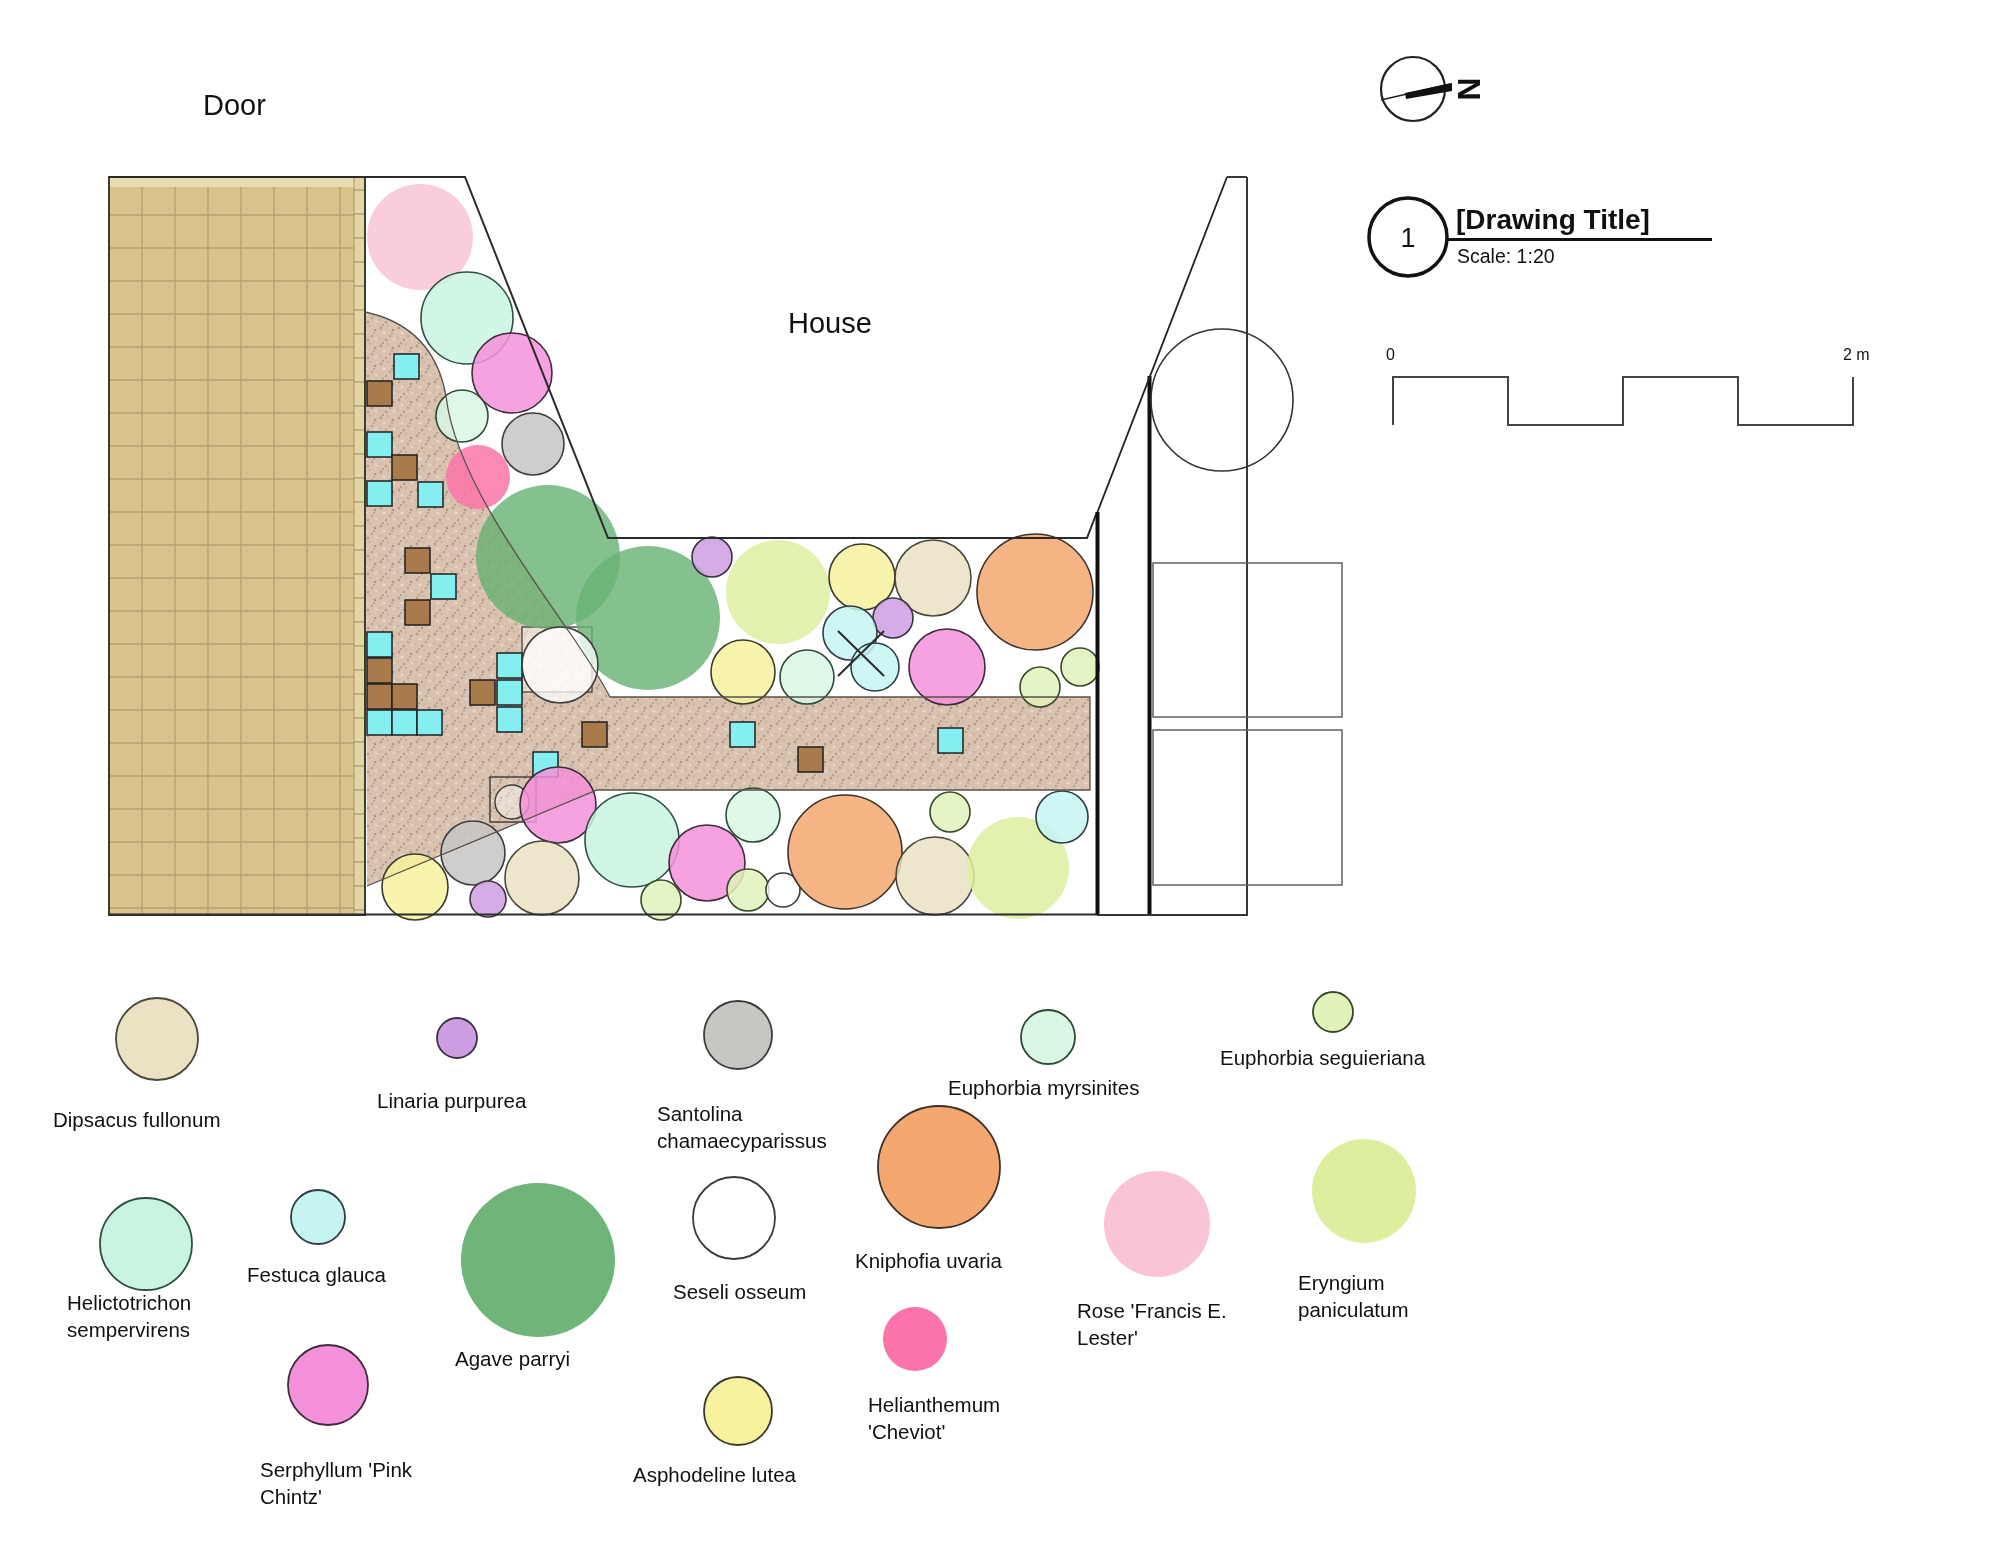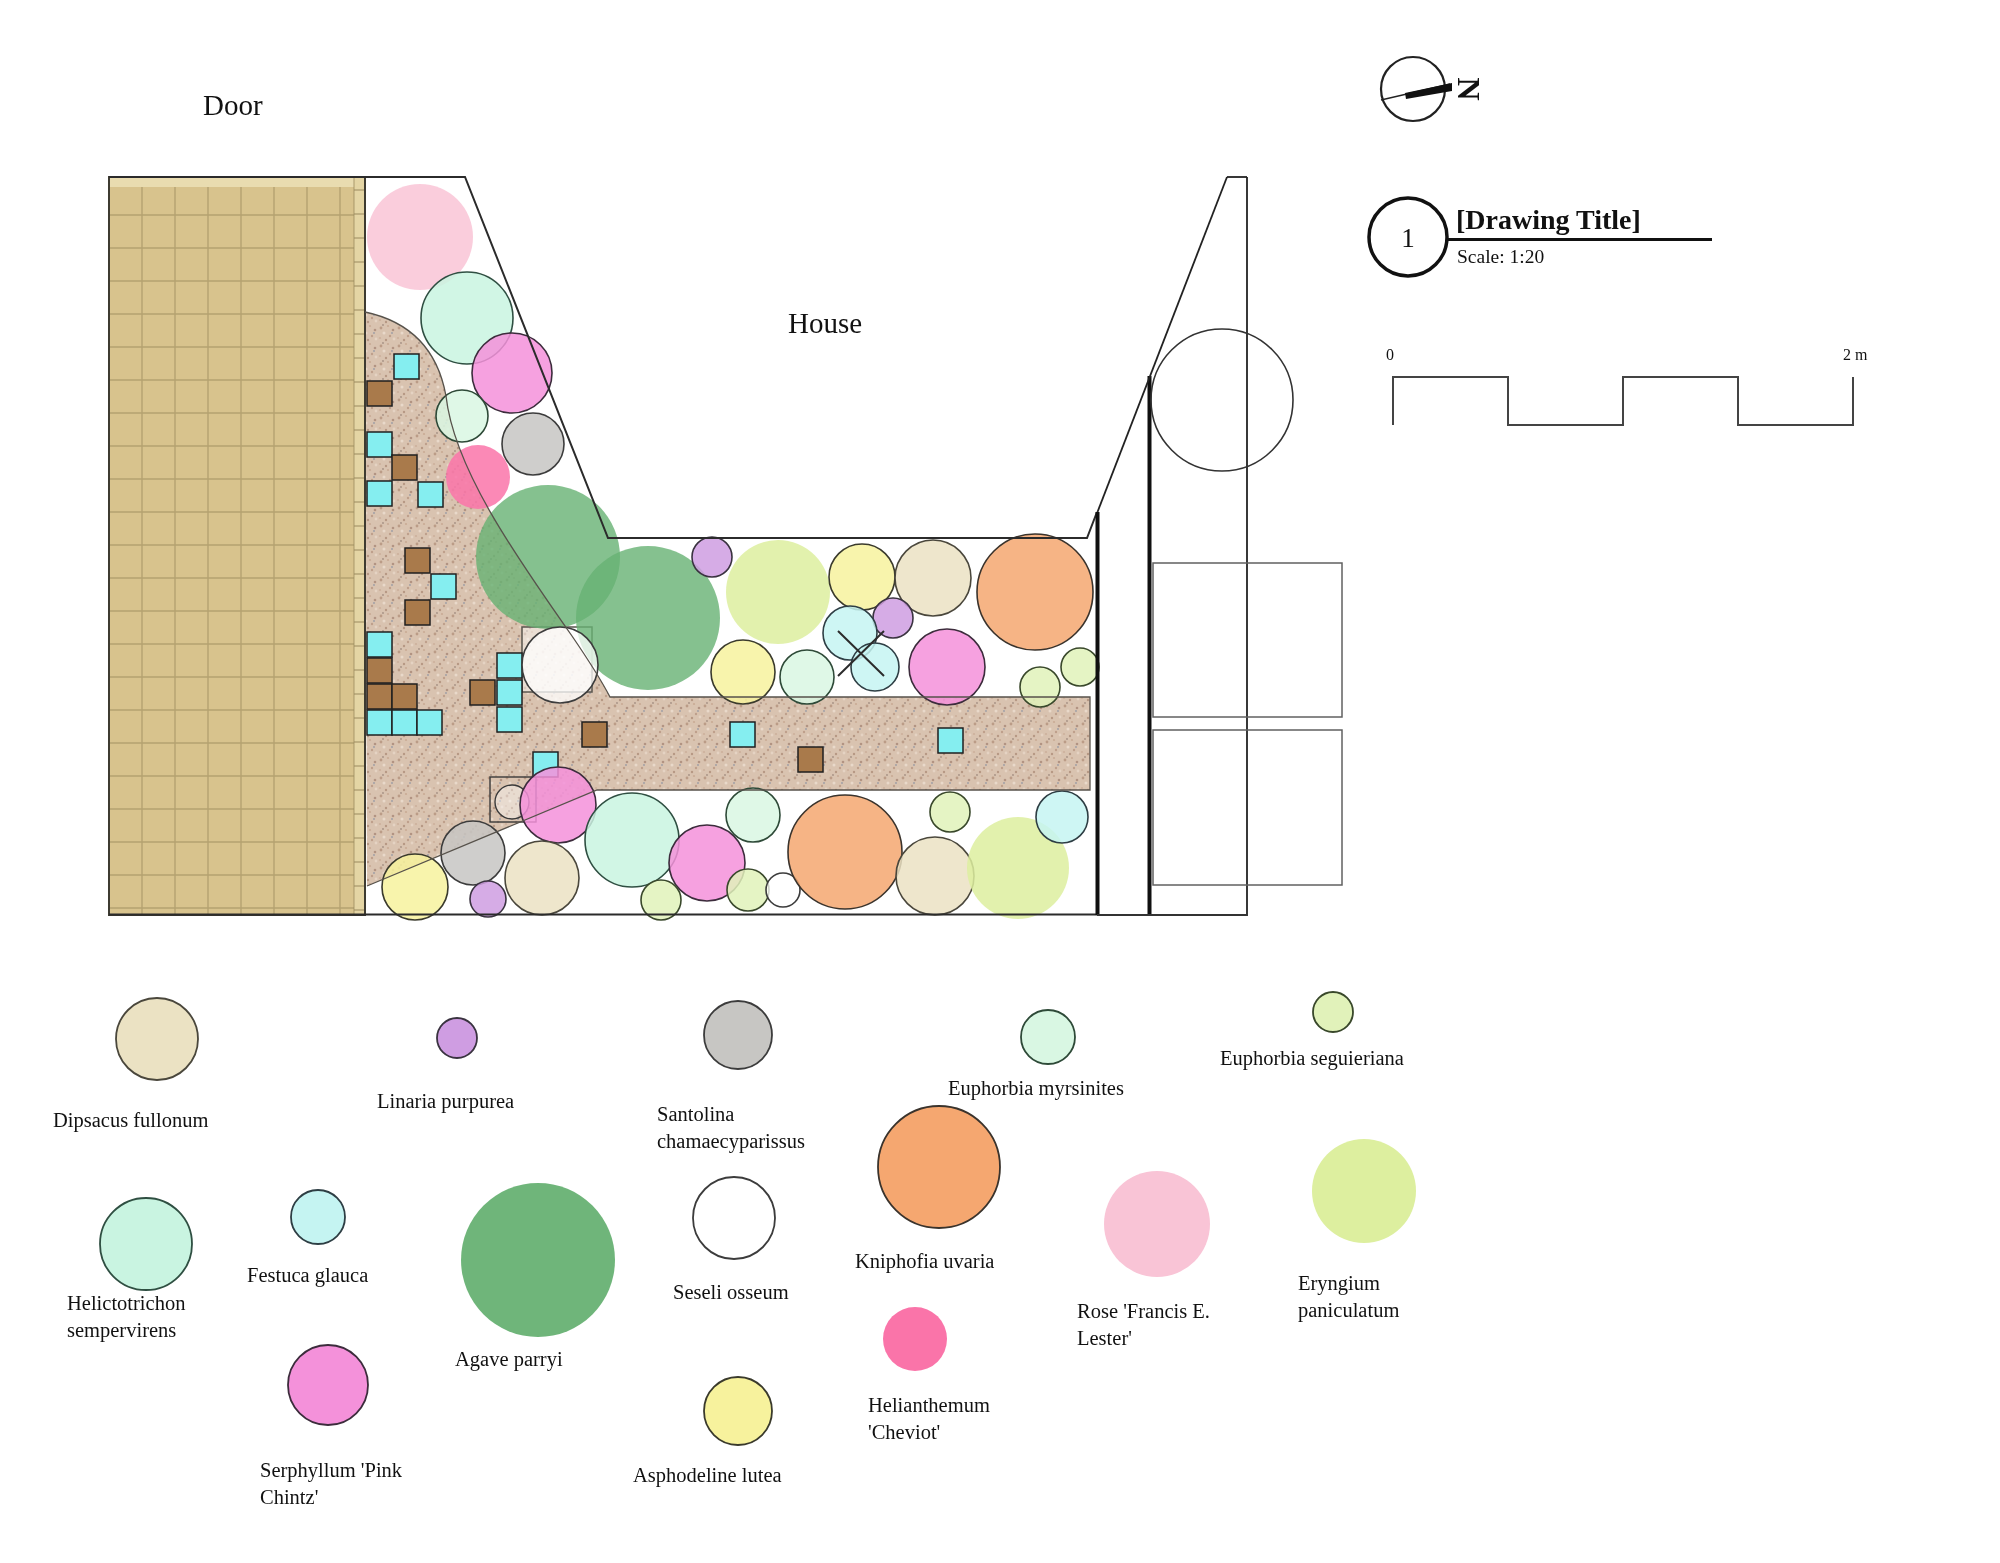--- a/index.html
+++ b/index.html
@@ -1,17 +1,17 @@
 <!DOCTYPE html>
 <html><head>
 <meta charset="utf-8">
 <style>
   html,body{margin:0;padding:0;background:#ffffff;}
   .stage{position:relative;width:2000px;height:1563px;background:#fff;overflow:hidden;
-         font-family:Liberation Serif, serif;}
+         font-family:Liberation Sans, sans-serif;}
   svg{display:block;}
   text{fill:#111;}
 </style>
 </head>
 <body>
 
 <div class="stage">
 <svg id="plan-svg" width="2000" height="1563" viewBox="0 0 2000 1563">
 
   <defs>

